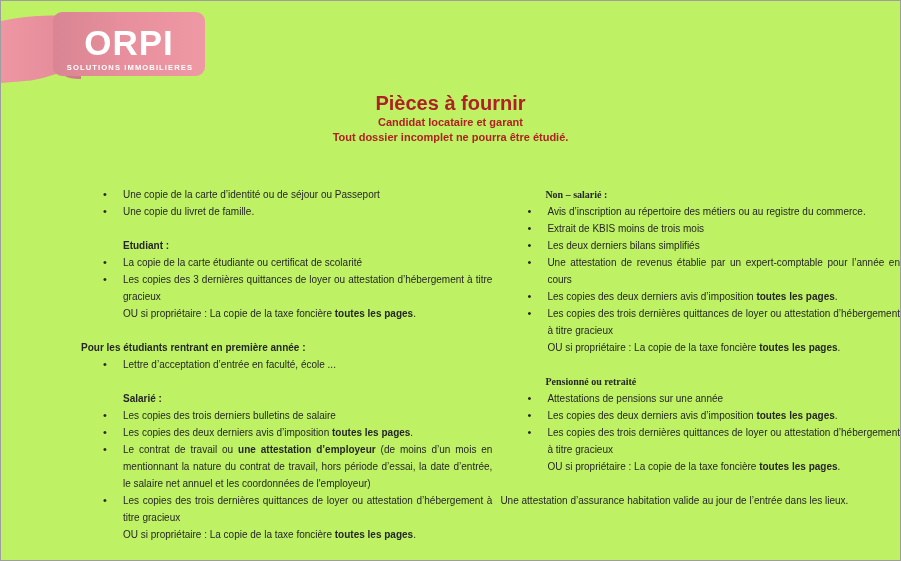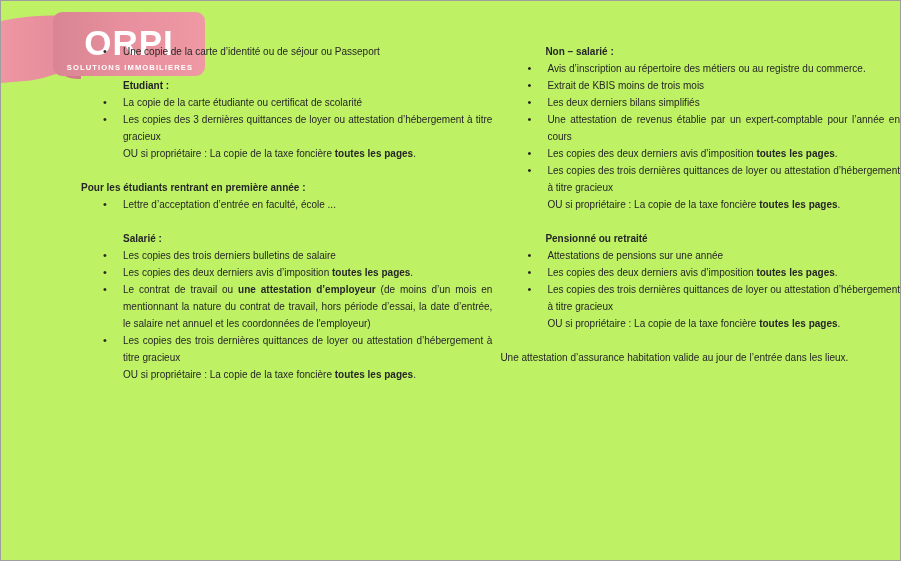--- a/index.html
+++ b/index.html
@@ -17,21 +17,21 @@
   .title{font-size:20px;line-height:23px;font-weight:bold;color:#b02125;}
   .subtitle{font-size:11px;line-height:14.5px;font-weight:bold;color:#b02125;}
   .content{display:flex;margin-top:42px;padding-left:36px;margin-left:44px;}
   .col{box-sizing:border-box;}
   .col-left{width:419px;}
   .col-right{width:407px;margin-left:8px;}
   .section{margin-top:17px;}
   .section:first-child{margin-top:0;}
   .sec-header{font-weight:bold;}
   .col-left .sec-header{margin-left:42px;}
-  .col-right .sec-header{margin-left:45px;}
+  .col-right .sec-header{margin-left:45px;font-family:Liberation Serif, serif;}
   .sec-header.outdent{margin-left:0 !important;}
   ul.blist{list-style:none;margin:0;padding:0;}
   .blist li{position:relative;}
   .col-left .blist li{padding-left:42px;}
   .col-right .blist li{padding-left:47px;}
   .blist li::before{content:"\2022";position:absolute;top:0;font-size:11px;}
   .col-left .blist li::before{left:22px;}
   .col-right .blist li::before{left:27px;}
   .justify{text-align:justify;}
   .after-line{text-align:left;}
@@ -55,26 +55,32 @@
         <stop offset="1" stop-color="#e48c99"></stop>
       </linearGradient>
     </defs>
     <path d="M0,15 C20,11 40,8.5 62,10 L62,66 C48,70 40,73 30,74.5 L0,77 Z" fill="url(#stripGrad)"></path>
     <path d="M52,60 C58,69 68,73.5 80,73 L80,60 Z" fill="#cf7b89"></path>
     <rect x="52" y="6" width="152" height="64" rx="9" fill="url(#panelGrad)"></rect>
     <text x="128" y="49" text-anchor="middle" fill="#ffffff" font-family="Liberation Sans, sans-serif" font-size="35" font-weight="bold" letter-spacing="1">ORPI</text>
     <text x="129" y="63.5" text-anchor="middle" fill="#ffffff" font-family="Liberation Sans, sans-serif" font-size="7.6" font-weight="bold" letter-spacing="1.1">SOLUTIONS IMMOBILIERES</text>
   </svg>
 
+  <div class="doc-header">
+    <div class="title">Pièces à fournir</div>
+    <div class="subtitle">Candidat locataire et garant</div>
+    <div class="subtitle">Tout dossier incomplet ne pourra être étudié.</div>
+  </div>
 
   <div class="content">
     <div class="col col-left">
         <div class="section">
           <ul class="blist">
             <li><span>Une copie de la carte d’identité ou de séjour ou Passeport</span></li>
+            <li><span>Une copie du livret de famille.</span></li>
           </ul>
         </div>
         <div class="section">
           <div class="sec-header">Etudiant :</div>
           <ul class="blist">
             <li><span>La copie de la carte étudiante ou certificat de scolarité</span></li>
             <li class="justify"><span>Les copies des 3 dernières quittances de loyer ou attestation d’hébergement à titre gracieux</span><div class="after-line"><span>OU si propriétaire : La copie de la taxe foncière </span><span class="b">toutes les pages</span><span>.</span></div></li>
           </ul>
         </div>
         <div class="section">

